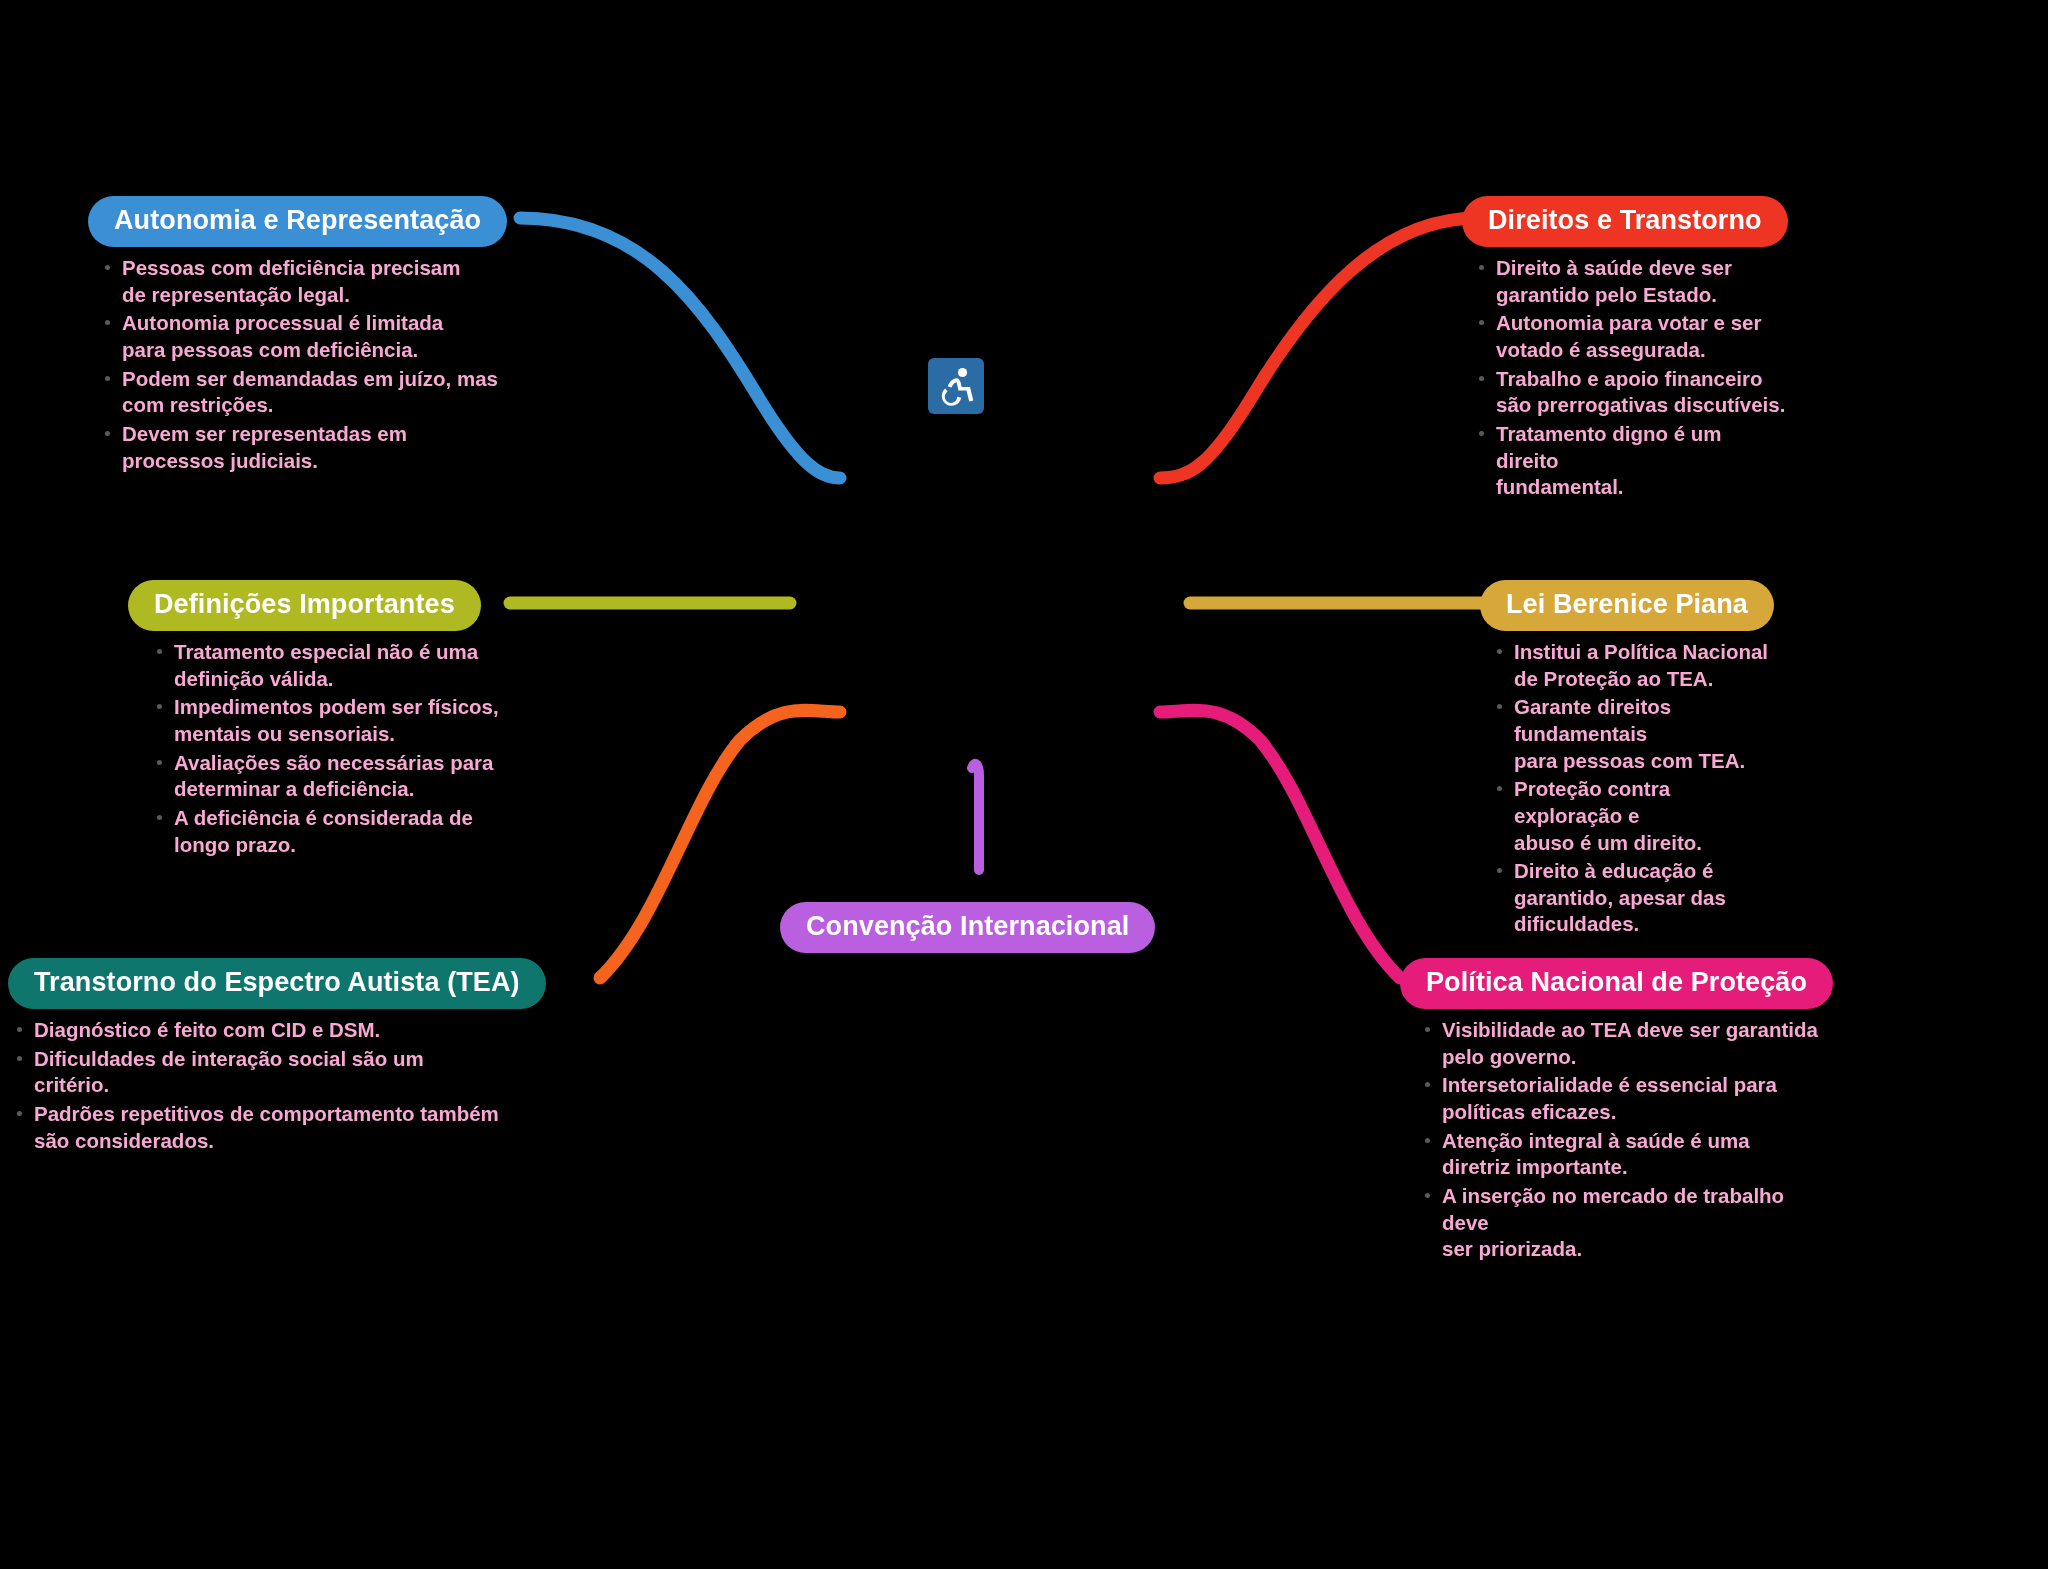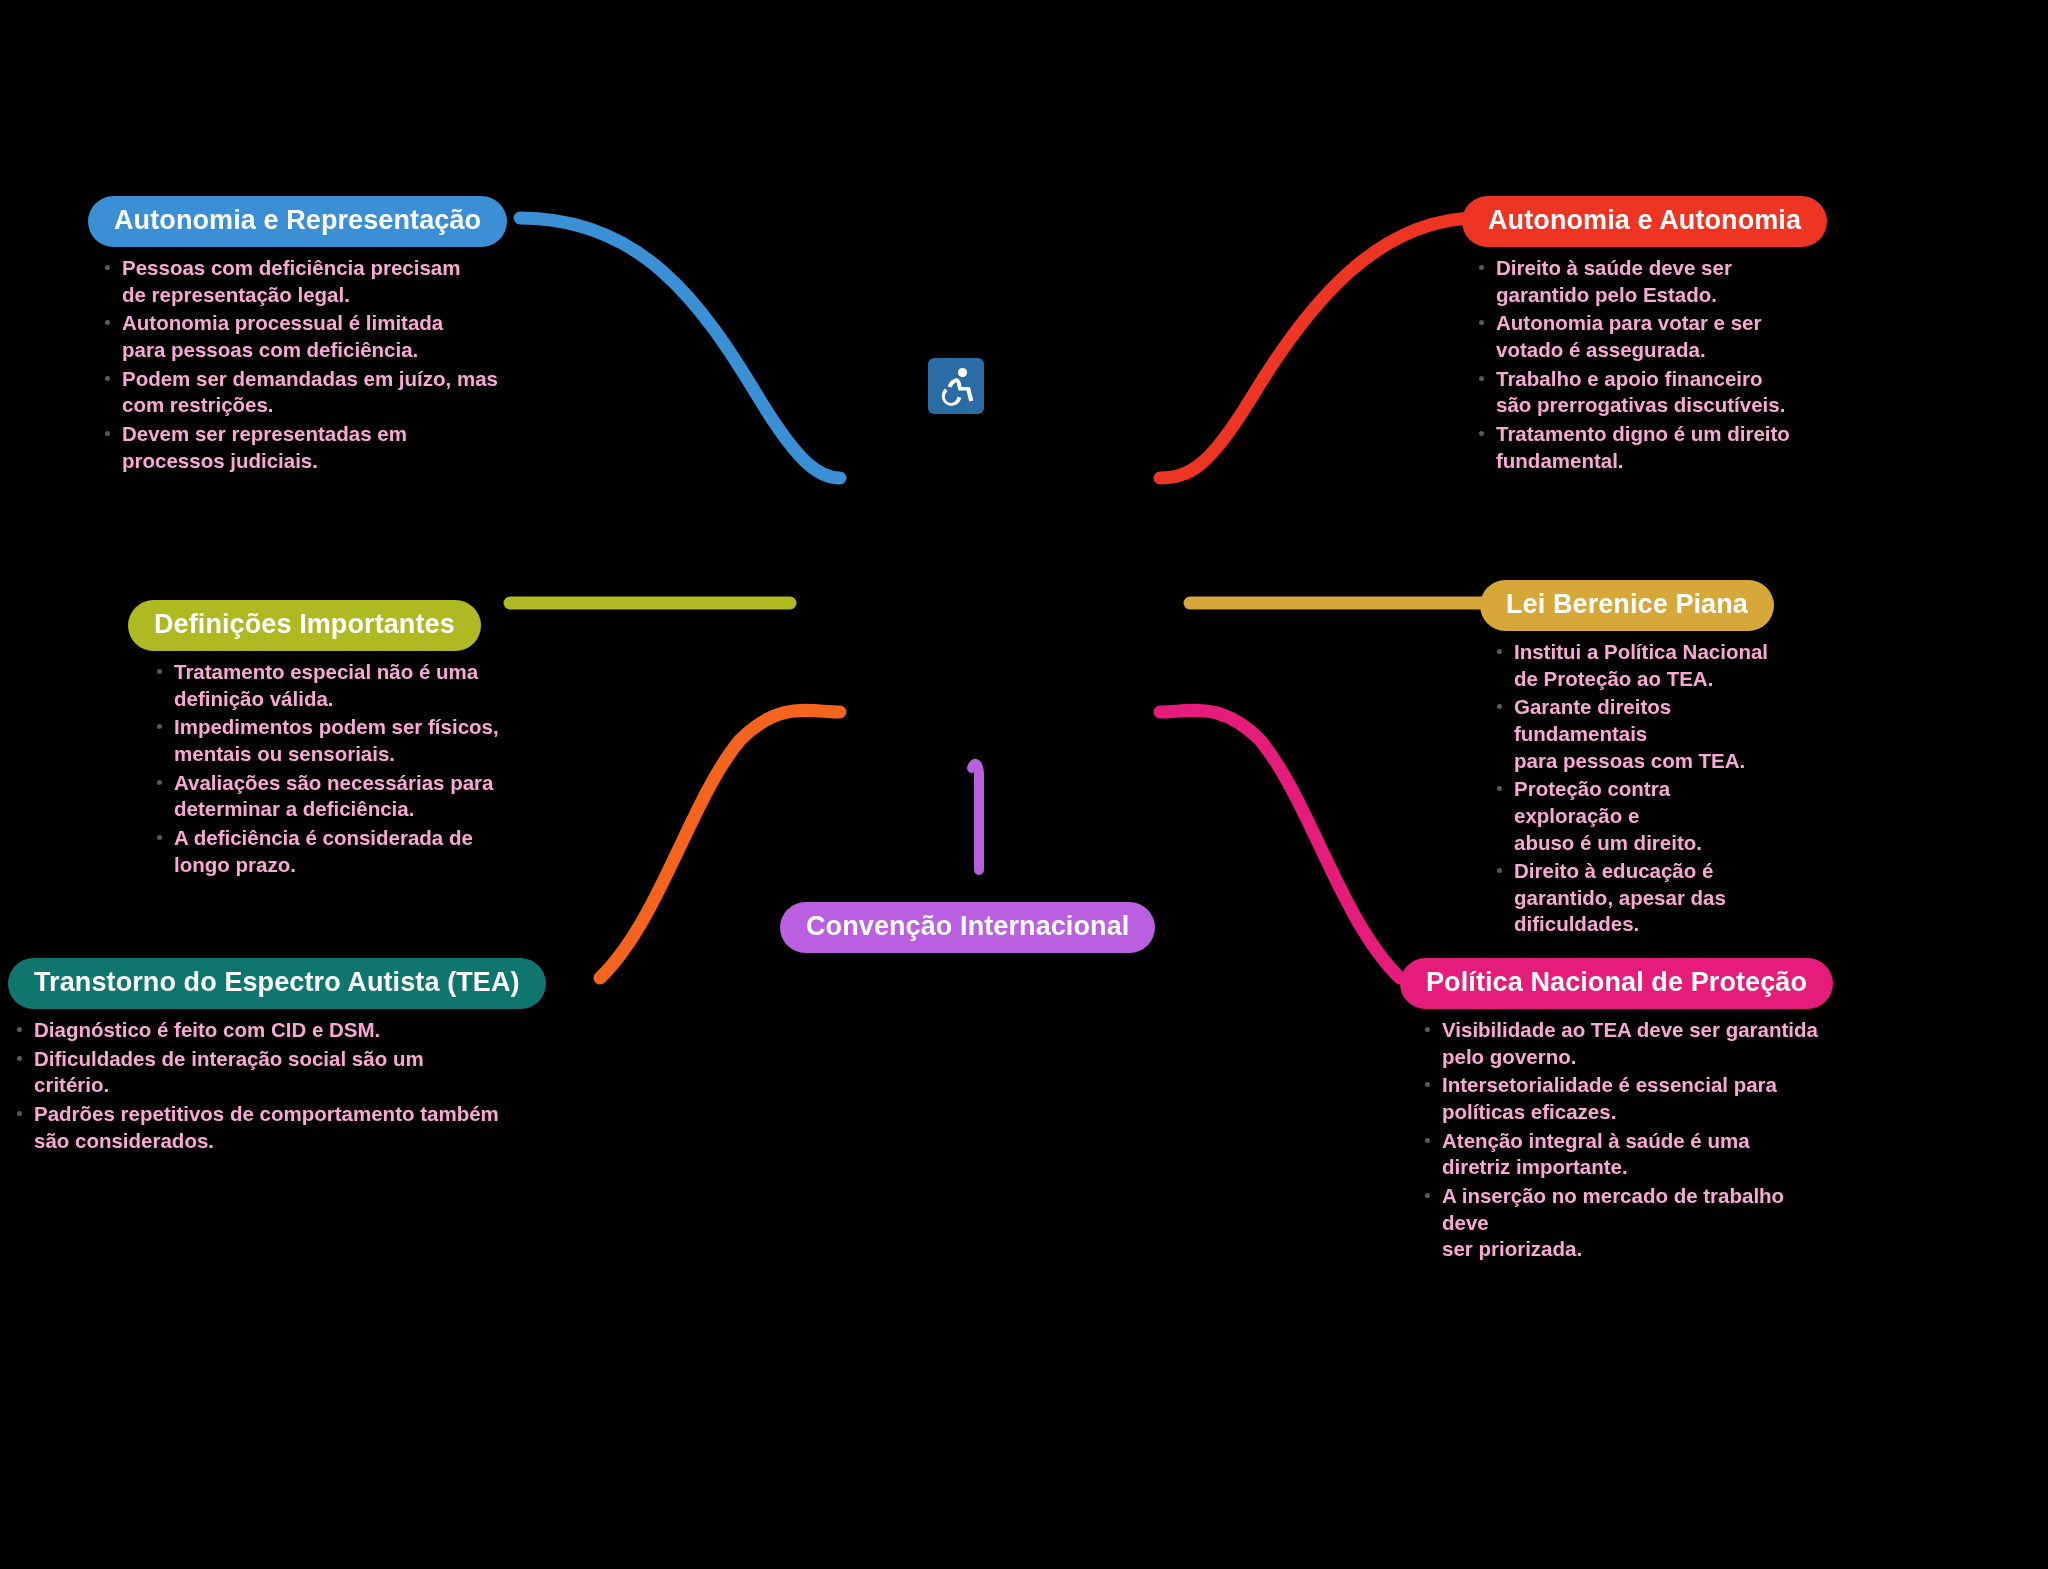--- a/index.html
+++ b/index.html
@@ -153,35 +153,35 @@
       <li>Autonomia processual é limitada
 para pessoas com deficiência.</li>
       <li>Podem ser demandadas em juízo, mas
 com restrições.</li>
       <li>Devem ser representadas em
 processos judiciais.</li>
     </ul>
   </div>
 
   <div class="node" id="node-direitos-autonomia">
-    <div class="node-header" style="background: rgb(238, 53, 36);">Autonomia e Autonomia</div>
+    <div class="node-header" style="background: rgb(238, 53, 36);">Direitos e Transtorno</div>
     <ul class="bullets">
       <li>Direito à saúde deve ser
 garantido pelo Estado.</li>
       <li>Autonomia para votar e ser
 votado é assegurada.</li>
       <li>Trabalho e apoio financeiro
 são prerrogativas discutíveis.</li>
       <li>Tratamento digno é um direito
 fundamental.</li>
     </ul>
   </div>
 
   <div class="node" id="node-definicoes">
-    <div class="node-header" style="background: rgb(175, 186, 34); margin-top: 20px;">Definições Importantes</div>
+    <div class="node-header" style="background: rgb(175, 186, 34);">Definições Importantes</div>
     <ul class="bullets">
       <li>Tratamento especial não é uma
 definição válida.</li>
       <li>Impedimentos podem ser físicos,
 mentais ou sensoriais.</li>
       <li>Avaliações são necessárias para
 determinar a deficiência.</li>
       <li>A deficiência é considerada de
 longo prazo.</li>
     </ul>

